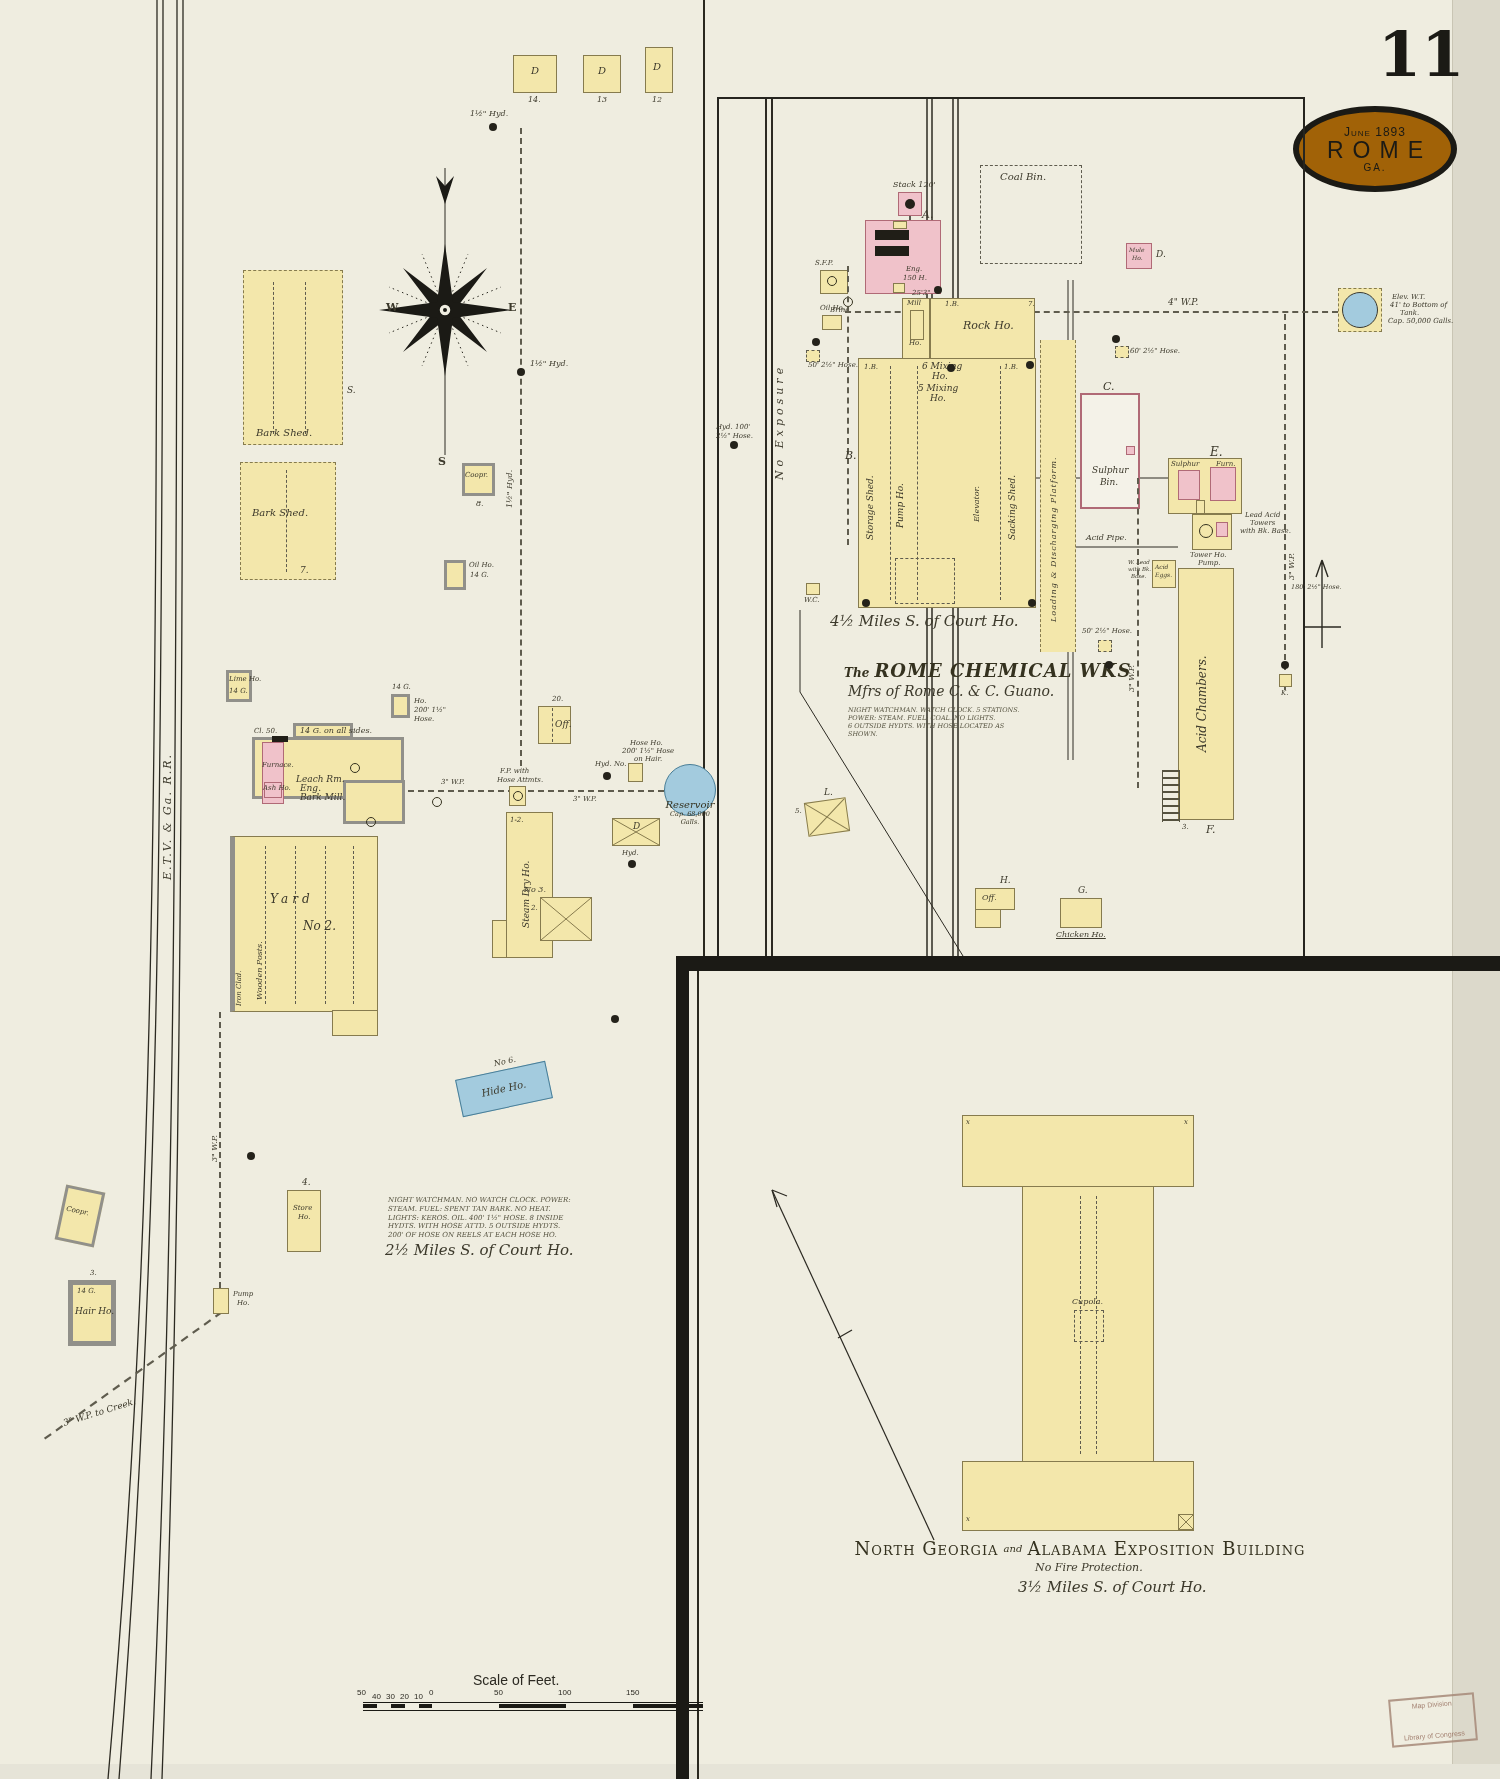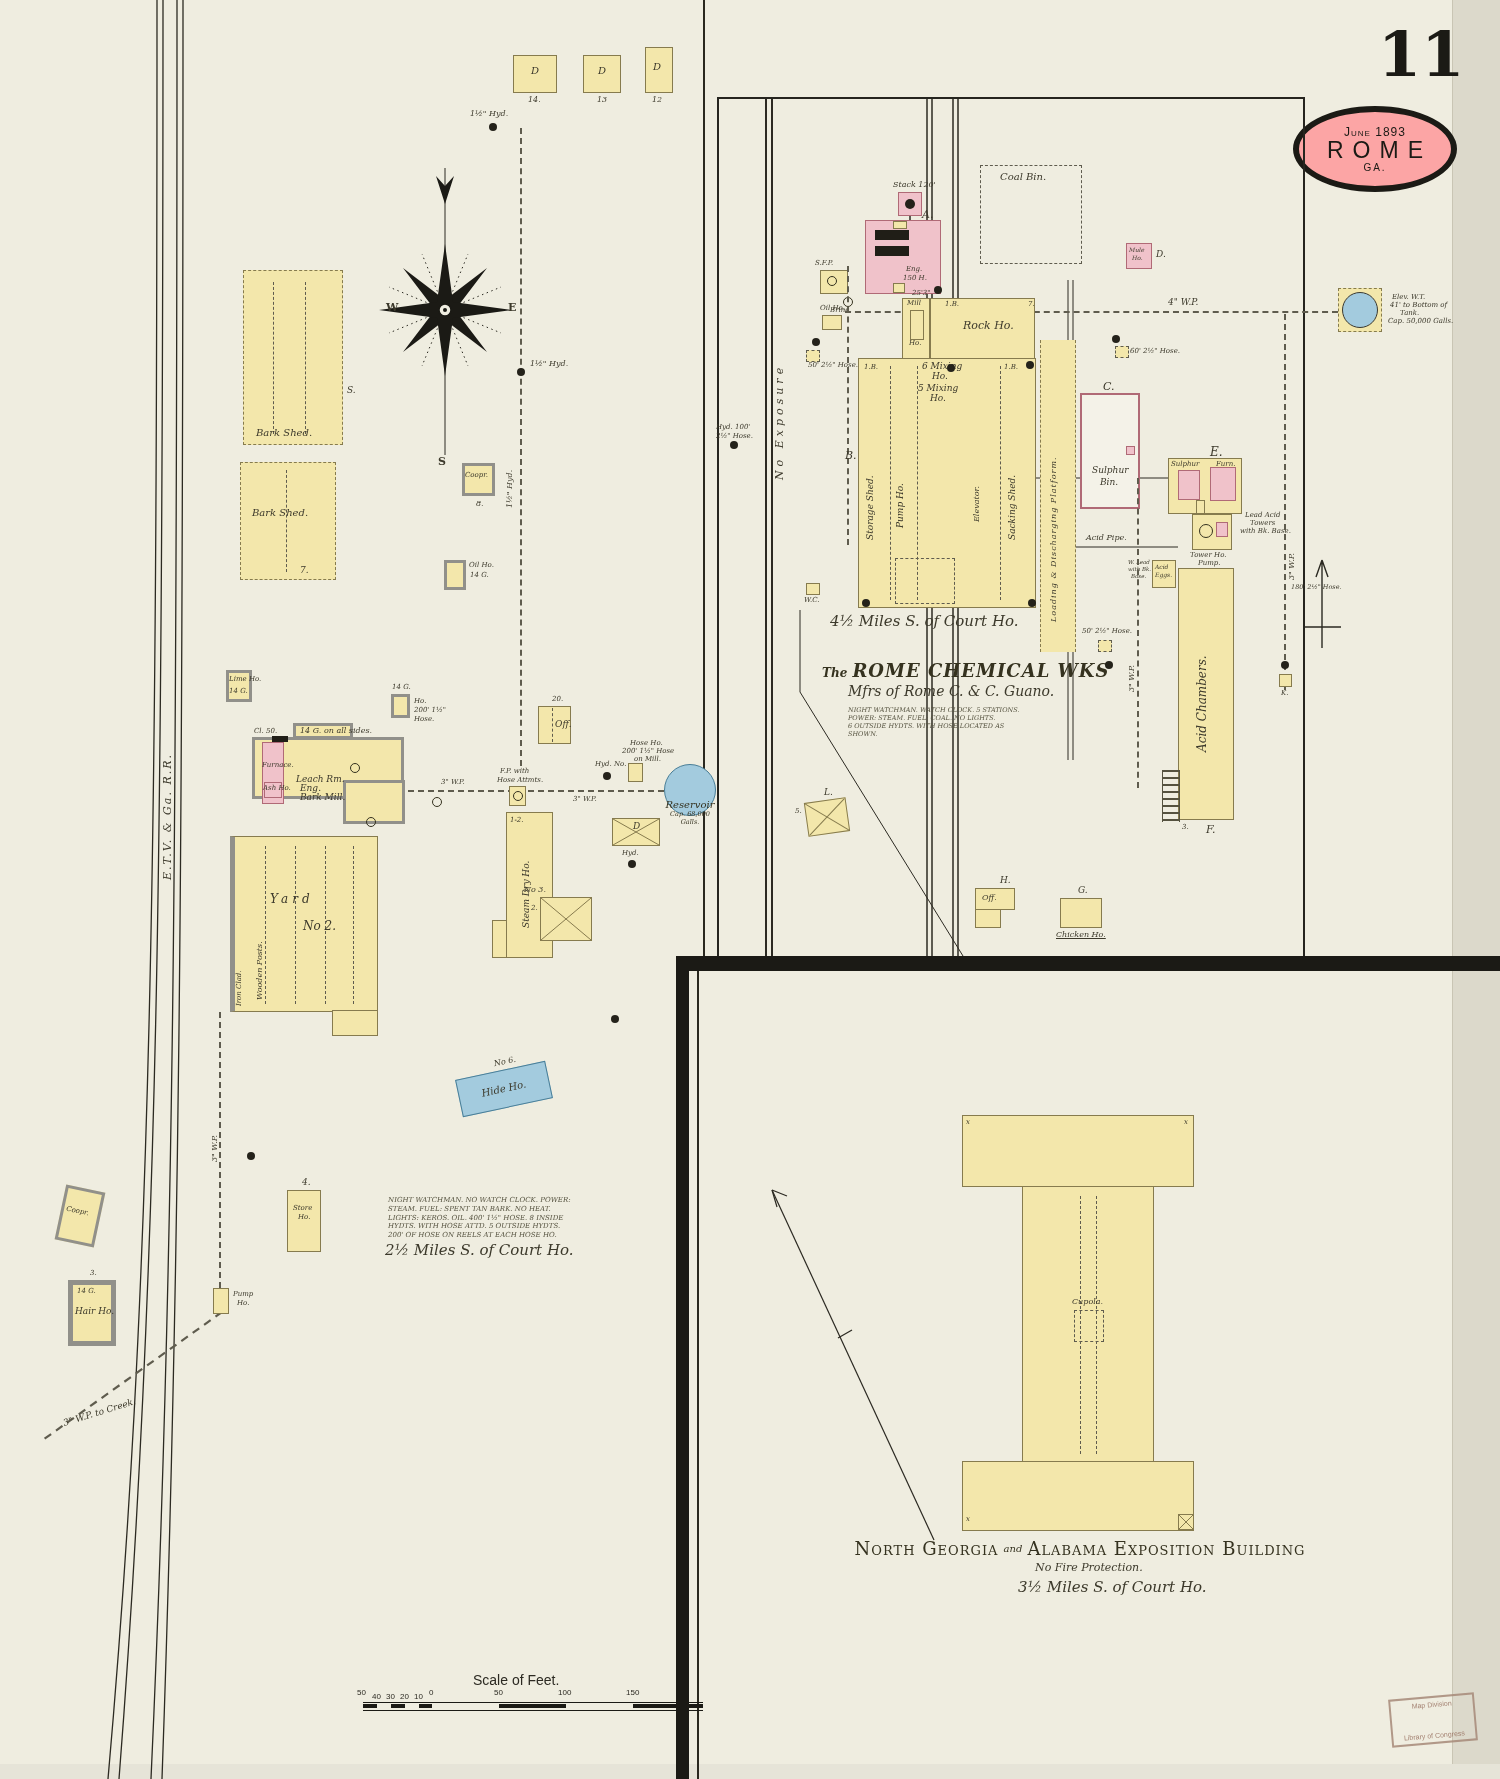--- a/index.html
+++ b/index.html
@@ -70,21 +70,21 @@
 
       <path d="M1322,648 V560 M1322,560 L1316,577 M1322,560 L1328,577 M1303,627 H1341" stroke-width="1.4"></path>
 
       <path d="M222,1312 L40,1442" stroke-width="2.2" stroke-dasharray="8 6" stroke="#5f5c4e"></path>
     </g>
   </svg>
 
   <div class="abs" style="left:1378px;top:18px;font-family:'DejaVu Serif',serif;font-weight:bold;font-size:62px;color:#1b1a15;">11</div>
 
   <div class="abs" style="left:1293px;top:106px;width:152px;height:74px;border:6px solid #1b1a15;border-radius:50%;
-              display:flex;flex-direction:column;align-items:center;justify-content:center;background:#fca5a5;
+              display:flex;flex-direction:column;align-items:center;justify-content:center;background:#a16207;
               font-family:'Liberation Sans',sans-serif;color:#1b1a15;">
     <span style="font-size:12px;letter-spacing:1px;font-variant:small-caps;">June 1893</span>
     <span style="font-size:23px;letter-spacing:9px;margin-left:9px;line-height:1;">ROME</span>
     <span style="font-size:10px;letter-spacing:2px;">GA.</span>
   </div>
 
   <div class="panel" style="left:717px;top:97px;width:584px;height:859px;"></div>
   <div class="abs" style="left:703px;top:0;width:2px;height:958px;background:#2a281f;"></div>
   <div class="bar" style="left:676px;top:956px;width:824px;height:15px;"></div>
   <div class="bar" style="left:676px;top:956px;width:13px;height:823px;"></div>
@@ -185,21 +185,21 @@
   <div class="bldg" style="left:509px;top:786px;width:17px;height:20px;"></div>
   <div class="ring" style="left:513px;top:791px;"></div>
   <div class="lbl tiny" style="left:500px;top:768px;">F.P. with</div>
   <div class="lbl tiny" style="left:497px;top:777px;">Hose Attmts.</div>
   <div class="hyd" style="left:603px;top:772px;"></div>
   <div class="lbl tiny" style="left:595px;top:761px;">Hyd. No.</div>
 
   <div class="bldg" style="left:628px;top:763px;width:15px;height:19px;"></div>
   <div class="lbl tiny" style="left:630px;top:740px;">Hose Ho.</div>
   <div class="lbl tiny" style="left:622px;top:748px;">200' 1½" Hose</div>
-  <div class="lbl tiny" style="left:634px;top:756px;">on Mill.</div>
+  <div class="lbl tiny" style="left:634px;top:756px;">on Hair.</div>
 
   <div class="abs" style="left:664px;top:764px;width:50px;height:50px;border-radius:50%;background:#a3cbde;border:1.5px solid #497e97;
               display:flex;flex-direction:column;align-items:center;justify-content:center;">
     <span class="tiny" style="font-style:italic;font-size:10px;margin-top:44px;">Reservoir</span>
     <span class="tiny" style="font-style:italic;font-size:6.5px;">Cap. 68,000</span>
     <span class="tiny" style="font-style:italic;font-size:6.5px;">Galls.</span>
   </div>
 
   <div class="bldg" style="left:538px;top:706px;width:33px;height:38px;"></div>
   <div class="dash-v" style="left:552px;top:708px;height:34px;border-left-width:1.5px;"></div>
@@ -346,21 +346,21 @@
   <div class="hyd" style="left:1026px;top:361px;"></div>
 
   <div class="bldg" style="left:806px;top:583px;width:14px;height:12px;"></div>
   <div class="lbl tiny" style="left:804px;top:597px;">W.C.</div>
   <div class="lbl tiny" style="left:716px;top:424px;">Hyd. 100'</div>
   <div class="lbl tiny" style="left:716px;top:433px;">2½" Hose.</div>
   <div class="hyd" style="left:730px;top:441px;"></div>
 
   <div class="lbl t15" style="left:830px;top:614px;">4½ Miles S. of Court Ho.</div>
   <div class="abs" style="left:822px;top:660px;white-space:nowrap;">
-    <span class="handtitle" style="font-size:12px;letter-spacing:0;">The</span>
+    <span class="handtitle" style="font-size:12px;letter-spacing:0;margin-left:22px;">The</span>
     <span class="handtitle" style="font-size:18px;letter-spacing:1px;">ROME CHEMICAL WKS</span>
   </div>
   <div class="lbl" style="left:848px;top:684px;font-size:14px;">Mfrs of Rome C. &amp; C. Guano.</div>
   <div class="notes" style="left:848px;top:706px;font-size:6.5px;">
     <div>NIGHT WATCHMAN. WATCH CLOCK. 5 STATIONS.</div>
       <div>POWER: STEAM. FUEL: COAL. NO LIGHTS.</div>
     <div>6 OUTSIDE HYDTS. WITH HOSE LOCATED AS</div>
       <div>SHOWN.</div>
   </div>
 

